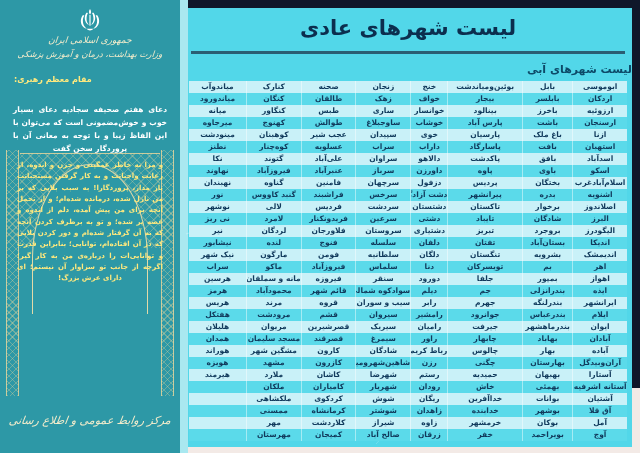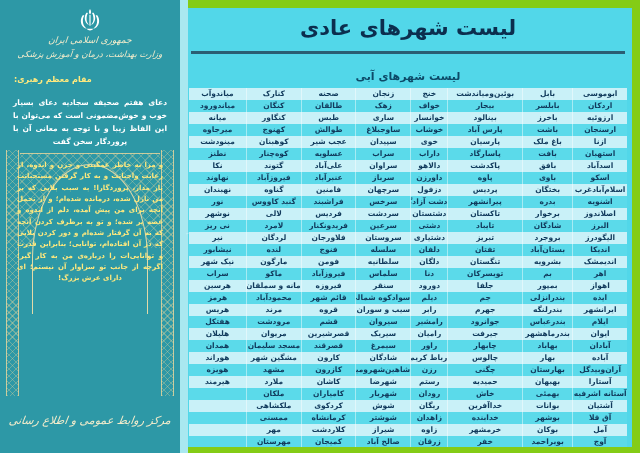--- a/index.html
+++ b/index.html
@@ -4,33 +4,33 @@
 <style>
   * { box-sizing: border-box; margin: 0; padding: 0; }
   html,body { width:640px; height:453px; overflow:hidden; }
   body {
     font-family: "DejaVu Sans", sans-serif;
     background:#f3eae6;
     position:relative;
     direction:rtl;
   }
   
-  .left-area { position:absolute; top:0; right:0; width:460px; height:453px; background:#84cc16;padding-left:40px; }
+  .left-area { position:absolute; top:0; right:0; width:460px; height:388px; background:#0f172a;padding-left:40px; }
   .card {
     position:absolute; top:8px; right:8px; width:448px; height:439px;
     background:#52d7e9; overflow:hidden;
   }
   .page-title {
     text-align:center; padding-top:8px; font-size:21px; font-weight:bold;
     color:#0c2e4e; letter-spacing:-0.5px; height:42px;
   }
   .divider { height:3px; background:#2a5e73; margin:1px 7px 0 7px; }
   .table-subtitle {
-    text-align:center; font-size:11px; font-weight:bold; color:#0d4a68;
-    margin-top:16px; height:16px;
+    text-align:right; font-size:11px; font-weight:bold; color:#0d4a68;
+    margin-top:9px; height:16px;
   }
   .city-table { position:relative; margin:2px 5px 0 5px; z-index:2; }
   .trow { display:grid; grid-template-columns:12.5% 11.5% 17% 8.5% 12.5% 12.5% 12.5% 13%; height:12px; }
   .trow.odd { background:#c9f1f8; }
   .trow.even { background:#5bdaea; }
   .tcell {
     font-size:7.5px; font-weight:bold; color:#113a5c; text-align:center;
     line-height:12px; white-space:nowrap; overflow:hidden;
     border-left:1px solid rgba(255,255,255,0.45);
   }
@@ -45,21 +45,21 @@
   .emblem { display:block; margin:7px auto 0 auto; }
   .gov-line { text-align:center; color:#f3eccb; font-style:italic; transform:skewX(-6deg); }
   .gov-1 { font-size:9px; margin-top:2px; }
   .gov-2 { font-size:8.5px; margin-top:4px; }
   .leader-label {
     color:#ffe97e; font-weight:bold; font-size:8px; text-align:left;
     padding:0 0 0 14px; margin-top:16px;
   }
   .quote-intro {
     color:#ffffff; font-weight:bold; font-size:7.5px; line-height:1.75;
-    text-align:justify; text-align-last:center; padding:0 13px; margin-top:12px;
+    text-align:justify; text-align-last:center; padding:0 13px; margin-top:19px;
   }
   .frame { position:absolute; top:150px; left:6px; width:168px; height:246px; }
   .frame .side {
     position:absolute; top:0; bottom:0; width:13px;
     border-right:1px solid rgba(228,213,156,0.85);
     border-left:1px solid rgba(228,213,156,0.85);
     background:
       repeating-linear-gradient(45deg, rgba(228,213,156,0.35) 0 1px, transparent 1px 5px),
       repeating-linear-gradient(-45deg, rgba(228,213,156,0.35) 0 1px, transparent 1px 5px);
   }

